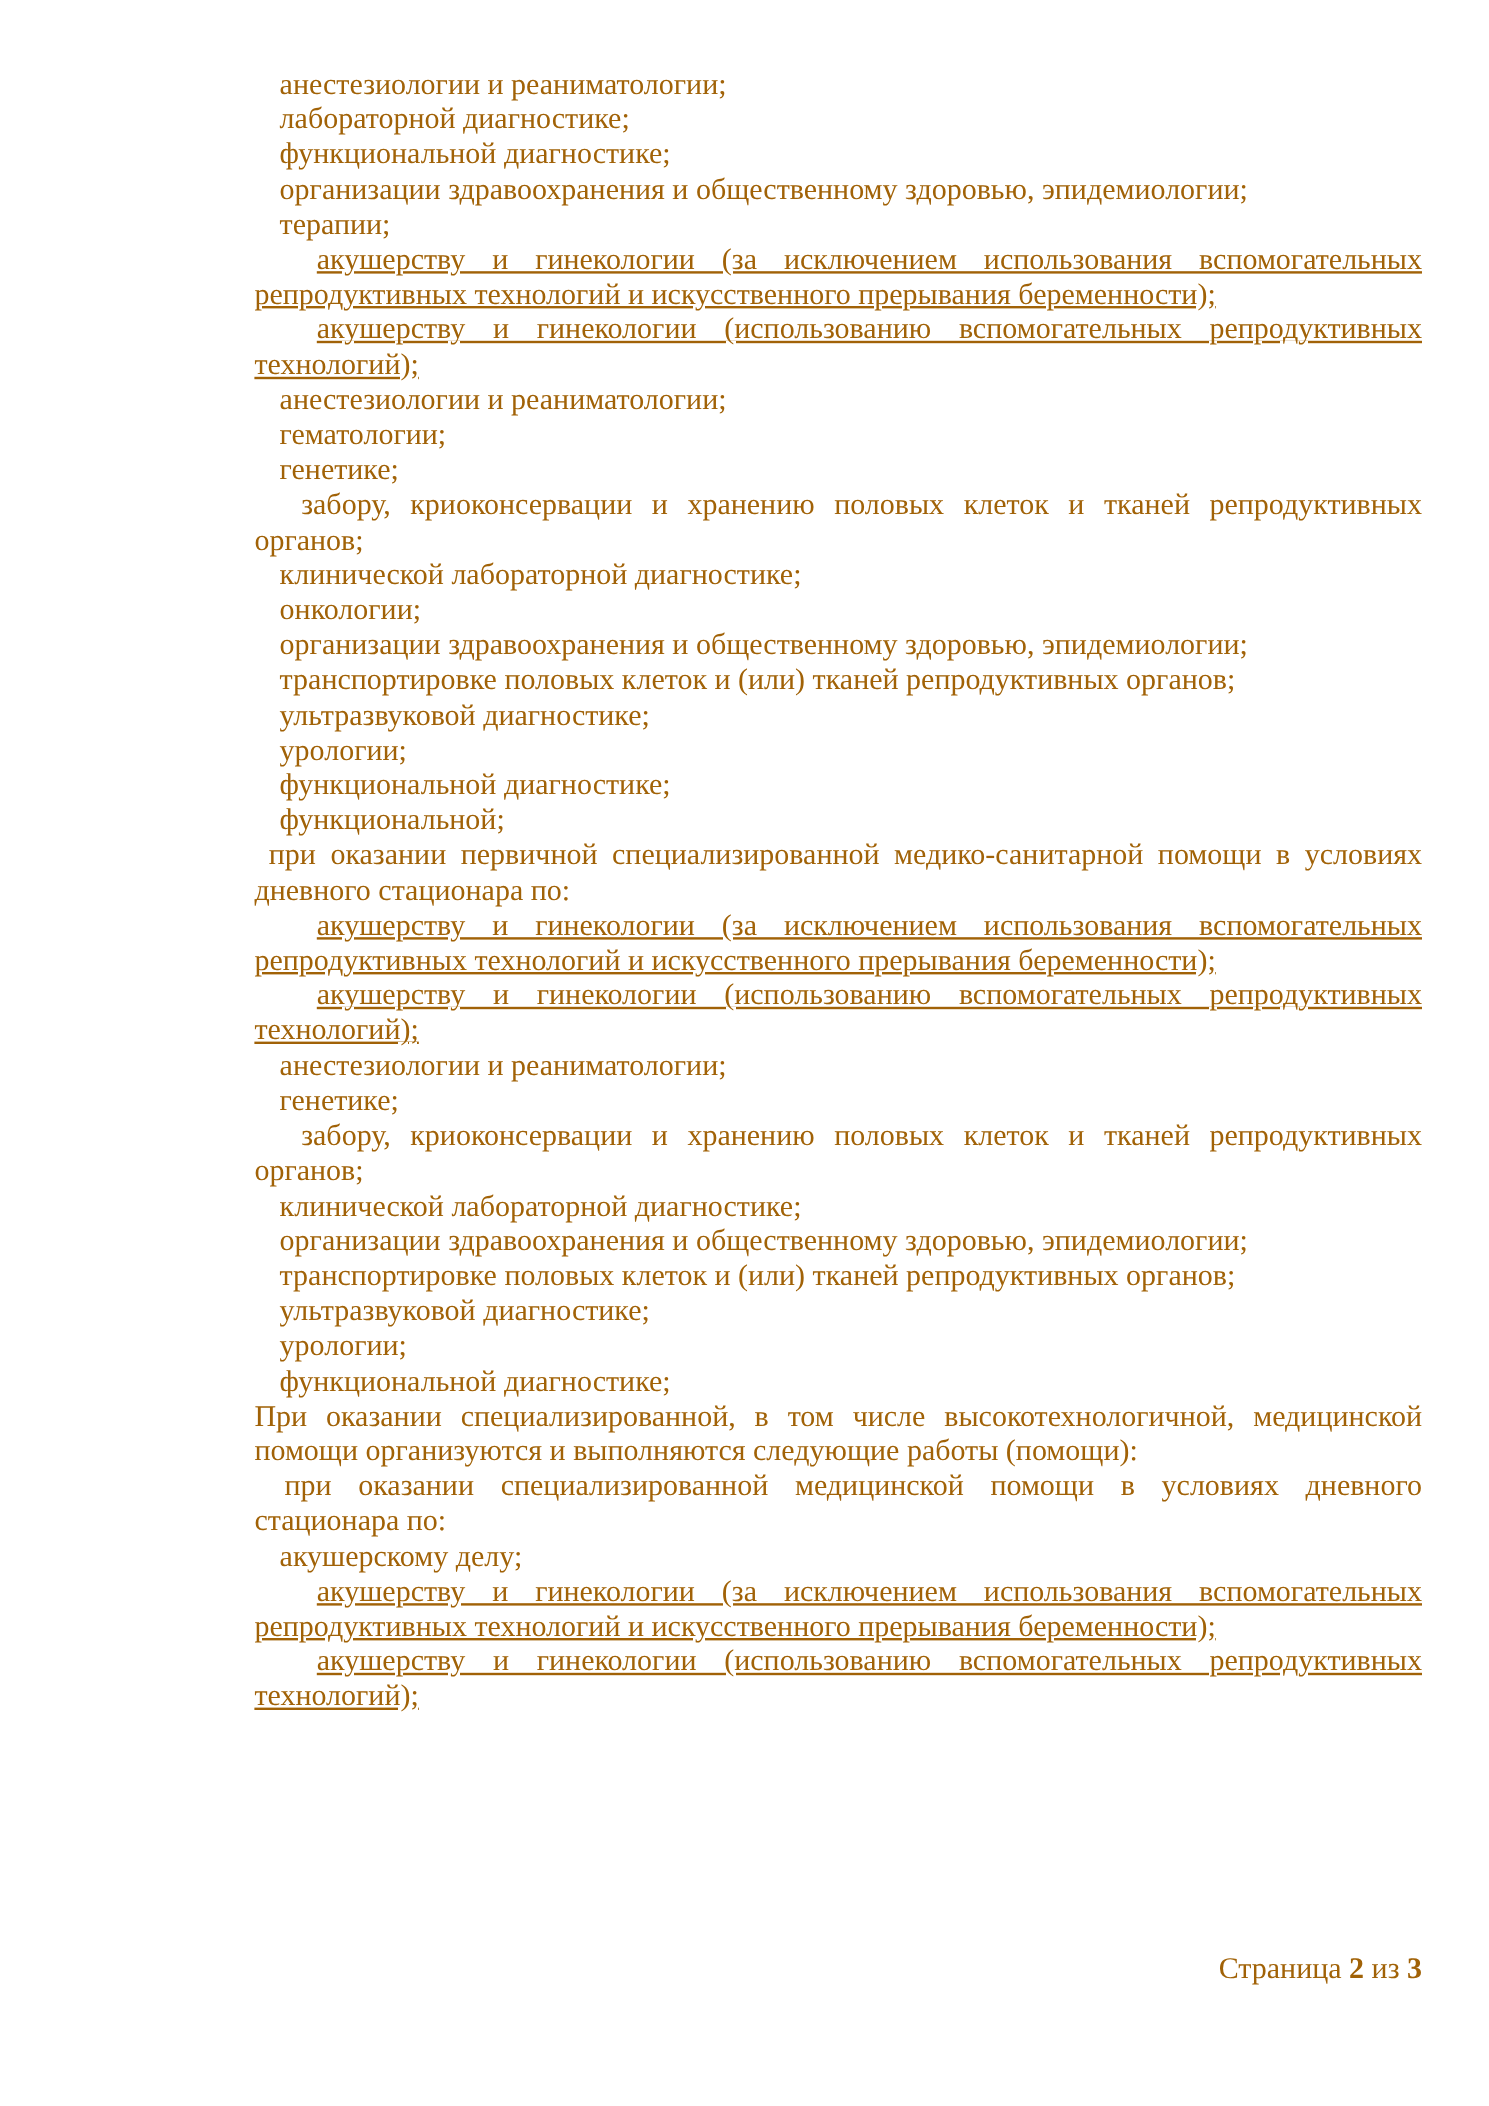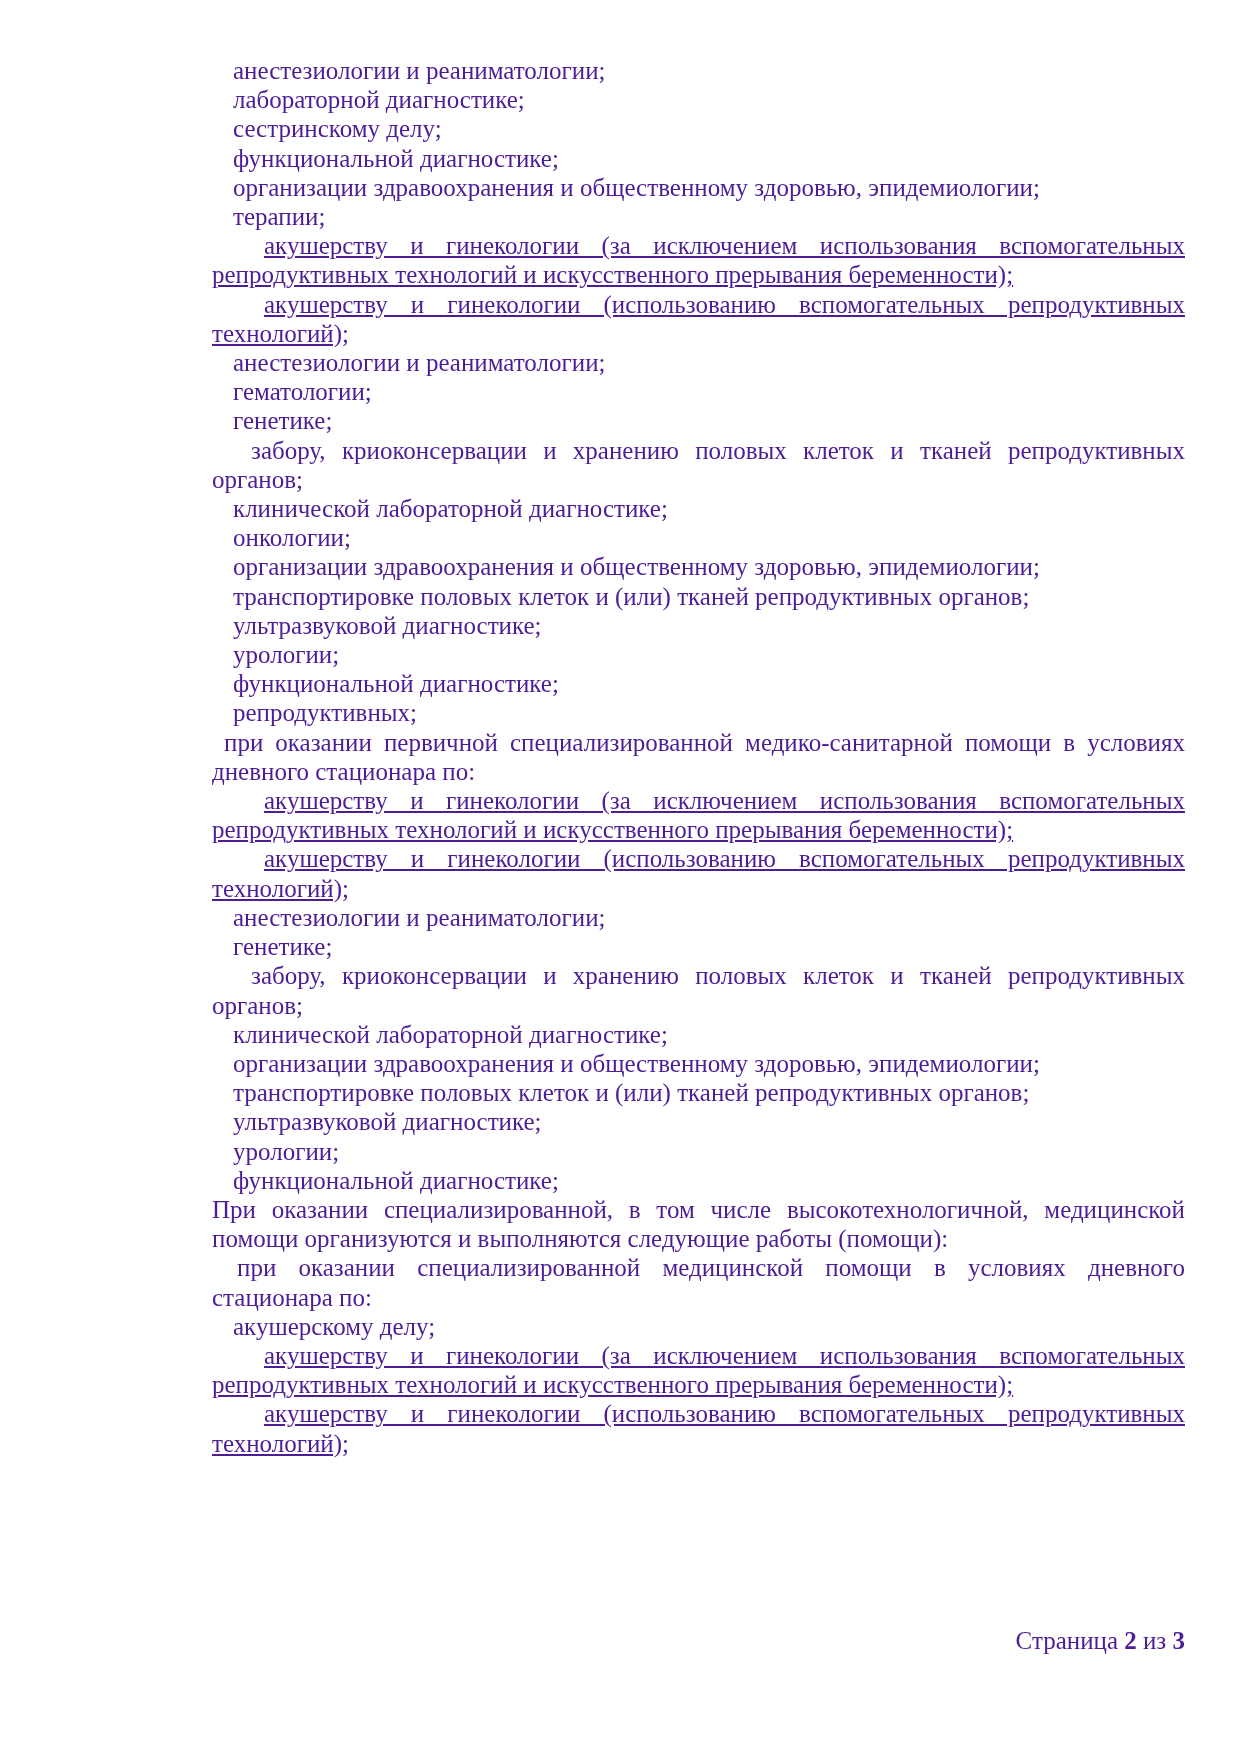--- a/index.html
+++ b/index.html
@@ -5,21 +5,21 @@
   html, body {
     margin: 0;
     padding: 0;
     background: #ffffff;
   }
   .page {
     position: relative;
     width: 1241px;
     height: 1755px;
     background: #ffffff;
-    color: #4c1d95;
+    color: #a16207;
     font-family: "Liberation Serif", "DejaVu Serif", serif;
     overflow: hidden;
   }
   .body-text {
     position: absolute;
     left: 212px;
     top: 56px;
     width: 973px;
     font-size: 25px;
     line-height: 29.2px;
@@ -47,38 +47,37 @@
   .footer b { font-weight: bold; }
 </style>
 </head>
 <body>
 
 <div class="page">
 
   <div class="body-text">
       <p class="para ind-item">анестезиологии и реаниматологии;</p>
       <p class="para ind-item">лабораторной диагностике;</p>
-      <p class="para ind-item">сестринскому делу;</p>
       <p class="para ind-item">функциональной диагностике;</p>
       <p class="para ind-item">организации здравоохранения и общественному здоровью, эпидемиологии;</p>
       <p class="para ind-item">терапии;</p>
       <p class="para ind-sub3">акушерству и гинекологии (за исключением использования вспомогательных репродуктивных технологий и искусственного прерывания беременности);</p>
       <p class="para ind-sub3">акушерству и гинекологии (использованию вспомогательных репродуктивных технологий);</p>
       <p class="para ind-item">анестезиологии и реаниматологии;</p>
       <p class="para ind-item">гематологии;</p>
       <p class="para ind-item">генетике;</p>
       <p class="para ind-sub2">забору, криоконсервации и хранению половых клеток и тканей репродуктивных органов;</p>
       <p class="para ind-item">клинической лабораторной диагностике;</p>
       <p class="para ind-item">онкологии;</p>
       <p class="para ind-item">организации здравоохранения и общественному здоровью, эпидемиологии;</p>
       <p class="para ind-item">транспортировке половых клеток и (или) тканей репродуктивных органов;</p>
       <p class="para ind-item">ультразвуковой диагностике;</p>
       <p class="para ind-item">урологии;</p>
       <p class="para ind-item">функциональной диагностике;</p>
-      <p class="para ind-item">репродуктивных;</p>
+      <p class="para ind-item">функциональной;</p>
       <p class="para ind-clause_sm">при оказании первичной специализированной медико-санитарной помощи в условиях дневного стационара по:</p>
       <p class="para ind-sub3">акушерству и гинекологии (за исключением использования вспомогательных репродуктивных технологий и искусственного прерывания беременности);</p>
       <p class="para ind-sub3">акушерству и гинекологии (использованию вспомогательных репродуктивных технологий);</p>
       <p class="para ind-item">анестезиологии и реаниматологии;</p>
       <p class="para ind-item">генетике;</p>
       <p class="para ind-sub2">забору, криоконсервации и хранению половых клеток и тканей репродуктивных органов;</p>
       <p class="para ind-item">клинической лабораторной диагностике;</p>
       <p class="para ind-item">организации здравоохранения и общественному здоровью, эпидемиологии;</p>
       <p class="para ind-item">транспортировке половых клеток и (или) тканей репродуктивных органов;</p>
       <p class="para ind-item">ультразвуковой диагностике;</p>

